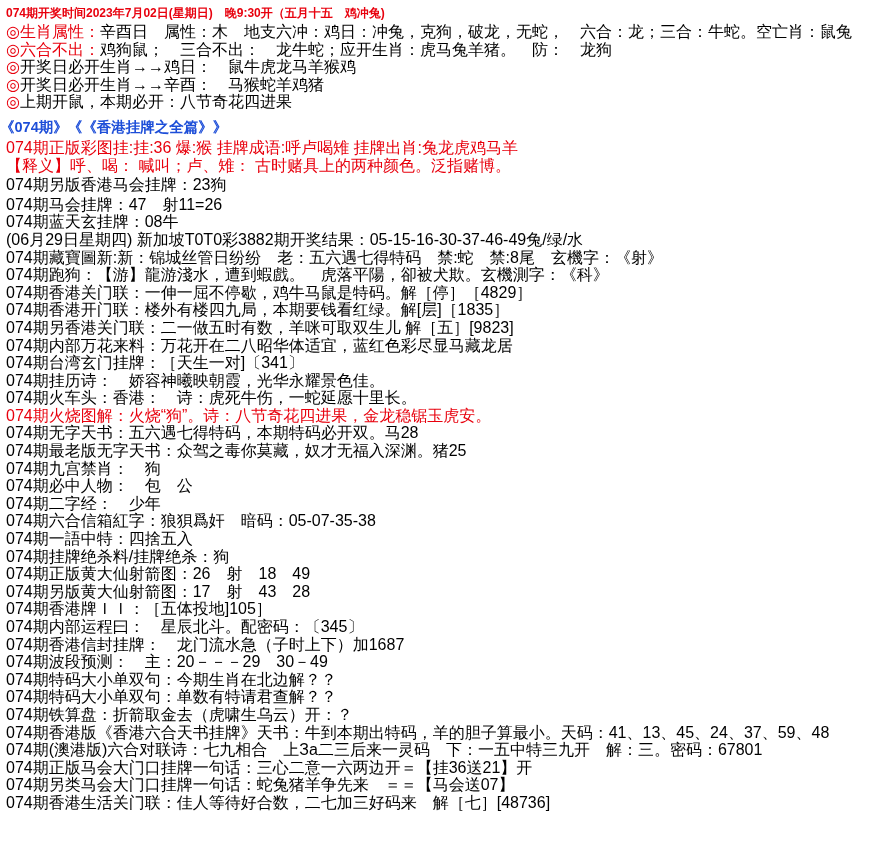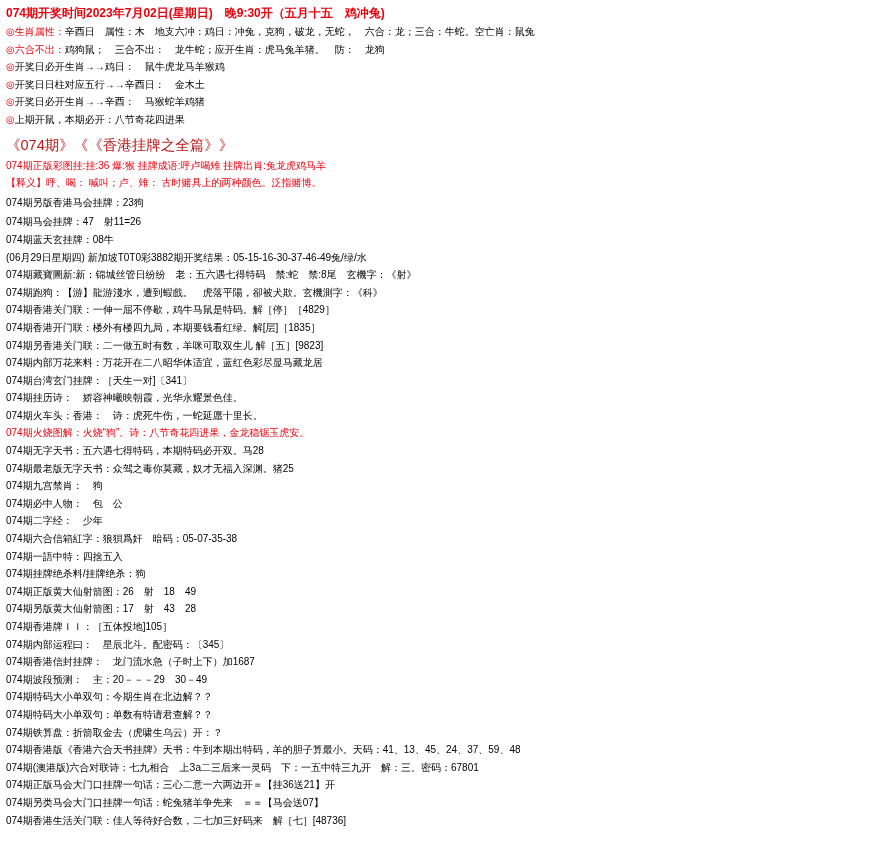--- a/index.html
+++ b/index.html
@@ -16,59 +16,58 @@
   }
   .page {
     width: 889px;
     padding: 3px 0 0 0;
     box-sizing: border-box;
   }
   .line {
     padding: 0 4px 0 6px;
     line-height: 17.6px;
     white-space: pre-wrap;
-    font-size: 10px;
+    font-size: 16px;
     letter-spacing: 0px;
   }
   .hdr {
     color: #e8000d;
     font-weight: bold;
     font-size: 12px;
     padding: 1px 4px 1px 6px;
     line-height: 18px;
   }
   .red {
     color: #e8000d;
   }
   .sec-title {
-    color: #b91c1c;
-    font-weight: normal;
+    color: #1d4ed8;
+    font-weight: bold;
     font-size: 14.5px;
-    padding: 2px 4px 2px 6px;
+    padding: 2px 4px 2px 0;
     line-height: 20px;
   }
   .gap {
     height: 4px;
   }
   .divider-space {
     height: 2px;
   }
 </style>
 </head>
 <body>
 
 <div class="page">
 
   <div class="hdr">074期开奖时间2023年7月02日(星期日)　晚9:30开（五月十五　鸡冲兔)</div>
 
   <div>
     <div class="line"><span class="red">◎</span><span class="red">生肖属性：</span><span>辛酉日　属性：木　地支六冲：鸡日：冲兔，克狗，破龙，无蛇，　六合：龙；三合：牛蛇。空亡肖：鼠兔</span></div>
     <div class="line"><span class="red">◎</span><span class="red">六合不出：</span><span>鸡狗鼠；　三合不出：　龙牛蛇；应开生肖：虎马兔羊猪。　防：　龙狗</span></div>
     <div class="line"><span class="red">◎</span><span>开奖日必开生肖→→鸡日：　鼠牛虎龙马羊猴鸡</span></div>
-    <div class="line"><span class="red">◎</span><span>开奖日日柱对应五行→→辛酉日：　金木土</span></div>
     <div class="line"><span class="red">◎</span><span>开奖日必开生肖→→辛酉：　马猴蛇羊鸡猪</span></div>
     <div class="line"><span class="red">◎</span><span>上期开鼠，本期必开：八节奇花四进果</span></div>
   </div>
 
   <div class="gap"></div>
 
   <div class="sec-title">《074期》《《香港挂牌之全篇》》</div>
 
   <div>
     <div class="line red">074期正版彩图挂:挂:36 爆:猴 挂牌成语:呼卢喝雉 挂牌出肖:兔龙虎鸡马羊</div>

